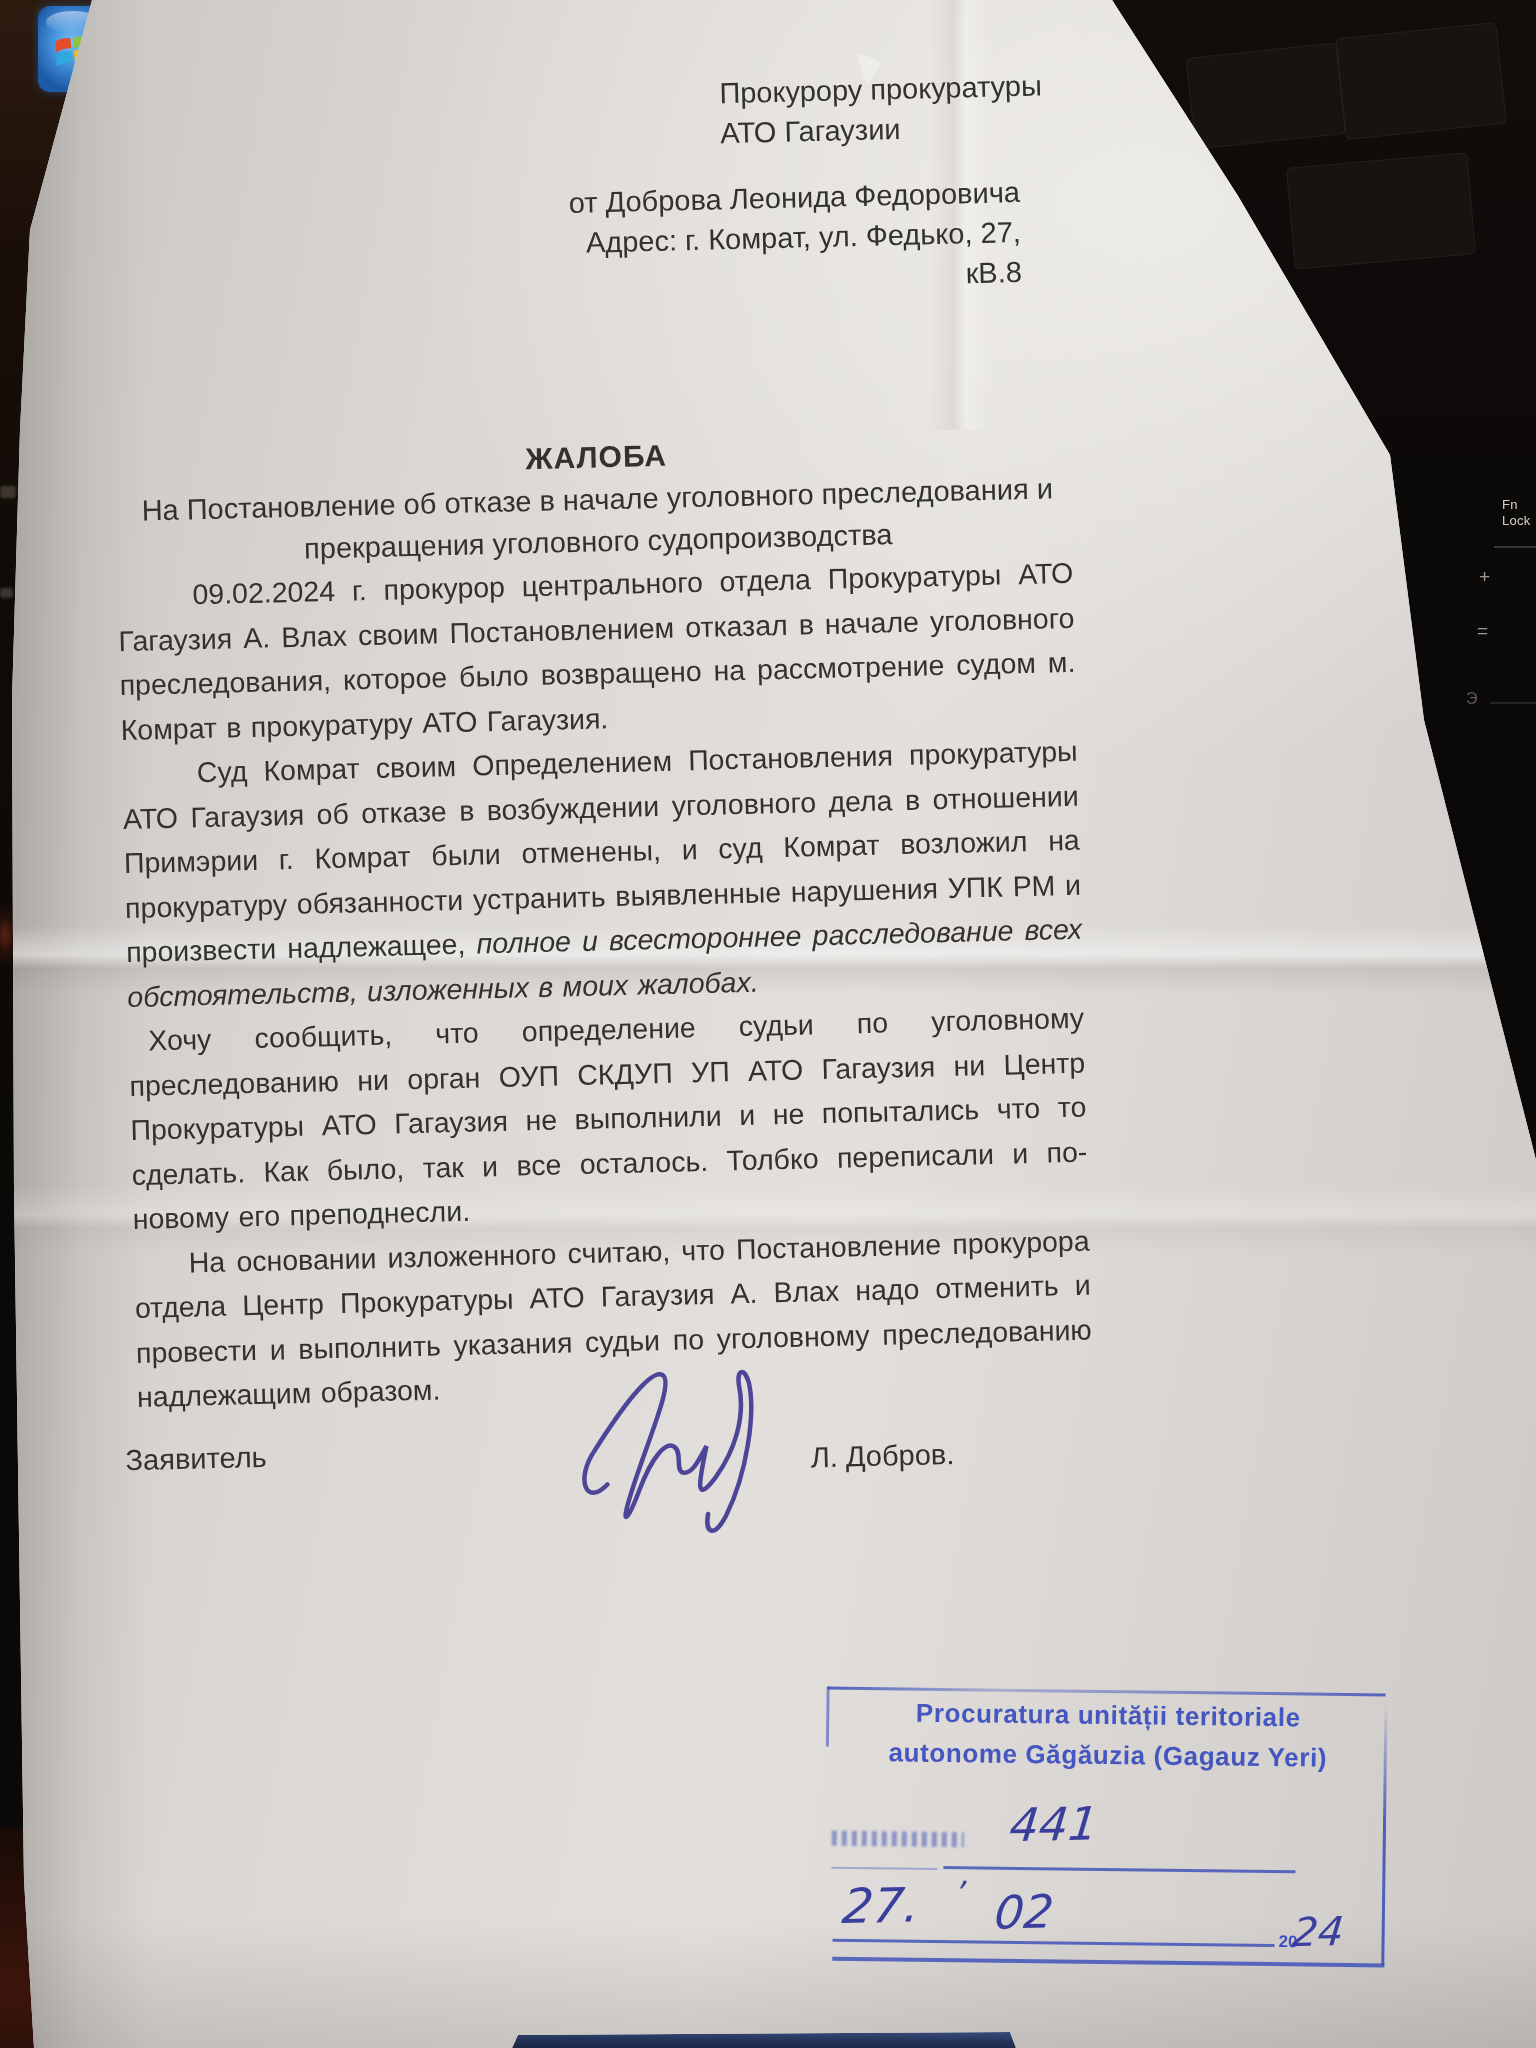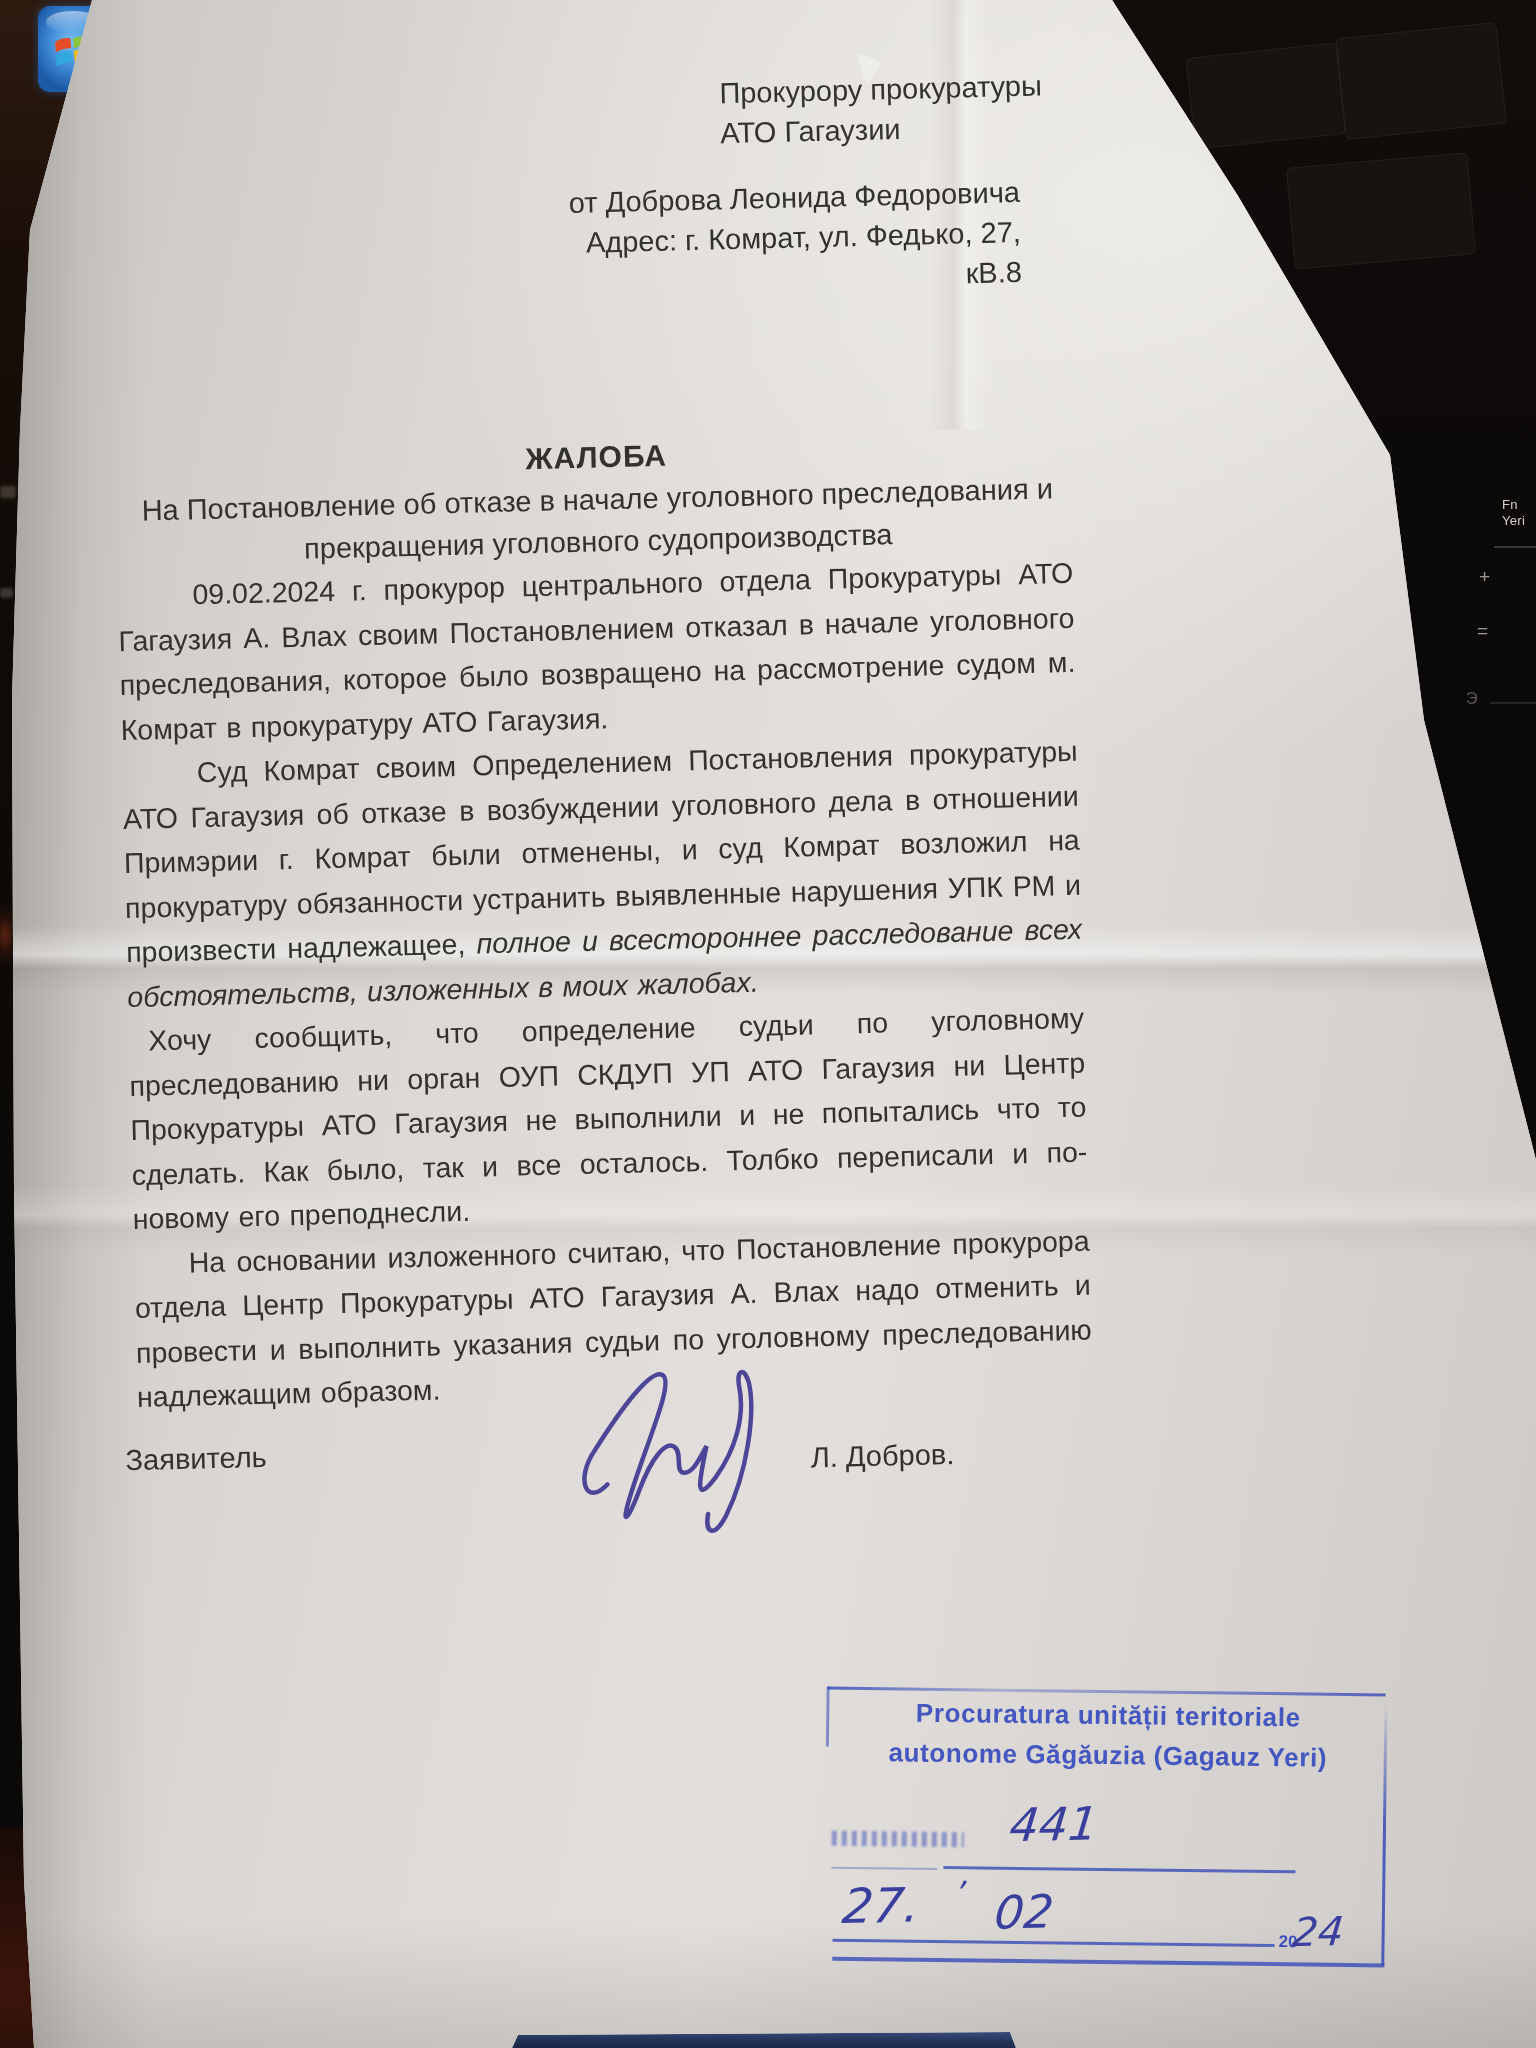--- a/index.html
+++ b/index.html
@@ -104,21 +104,21 @@
       <path d="M4 14 Q12 9 21 11 L21 22 Q12 21 4 25 Z" fill="#e54d26"></path>
       <path d="M24 11 Q34 8 44 12 L44 22 Q34 19 24 22 Z" fill="#8bc540"></path>
       <path d="M4 28 Q12 24 21 25 L21 37 Q12 37 4 40 Z" fill="#31a8e0"></path>
       <path d="M24 25 Q34 22 44 25 L44 36 Q34 34 24 37 Z" fill="#fbbc12"></path>
     </svg>
   </div>
   <div class="label-strip"></div>
 
   <div class="key-label" style="left:1502px;top:497px;">
     <div>Fn</div>
-    <div>Yeri</div>
+    <div>Lock</div>
   </div>
   <div class="kline" style="left:1494px;top:546px;width:42px;"></div>
   <div class="key-sym" style="left:1479px;top:566px;">+</div>
   <div class="key-sym" style="left:1477px;top:620px;">=</div>
   <div class="key-sym" style="left:1466px;top:690px;font-size:16px;opacity:.55;">Э</div>
   <div class="kline" style="left:1490px;top:702px;width:46px;opacity:.6;"></div>
 
   <div class="paper">
     <div class="shadow-left"></div>
     <div class="shadow-bottom"></div>

